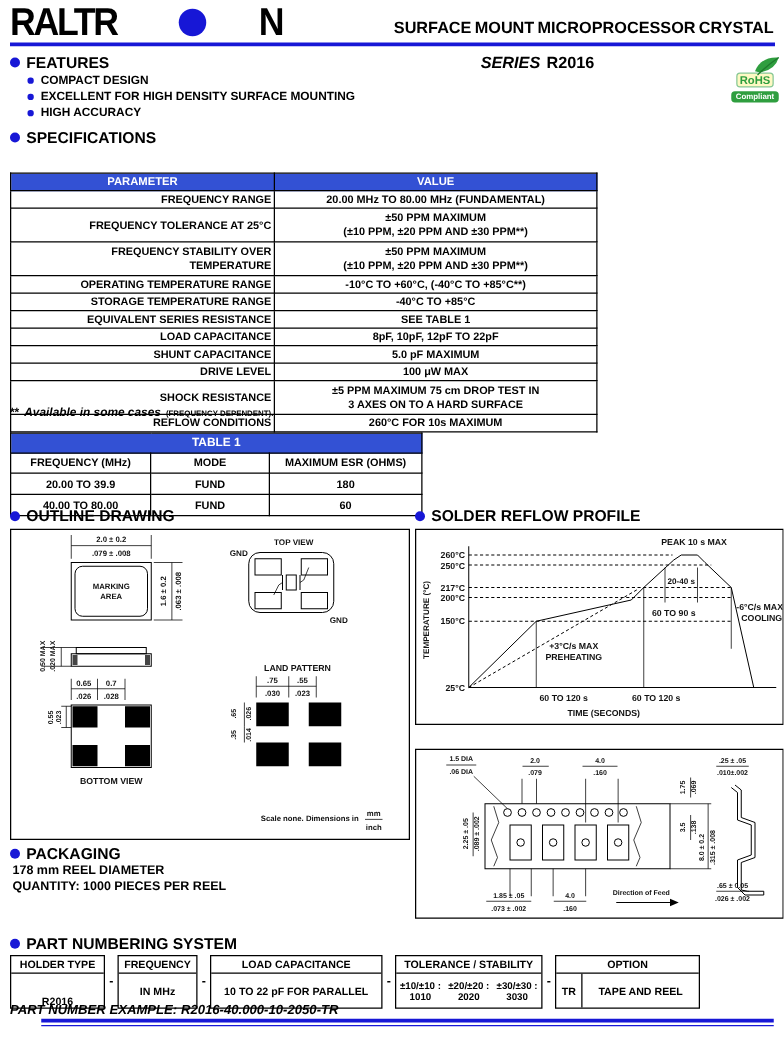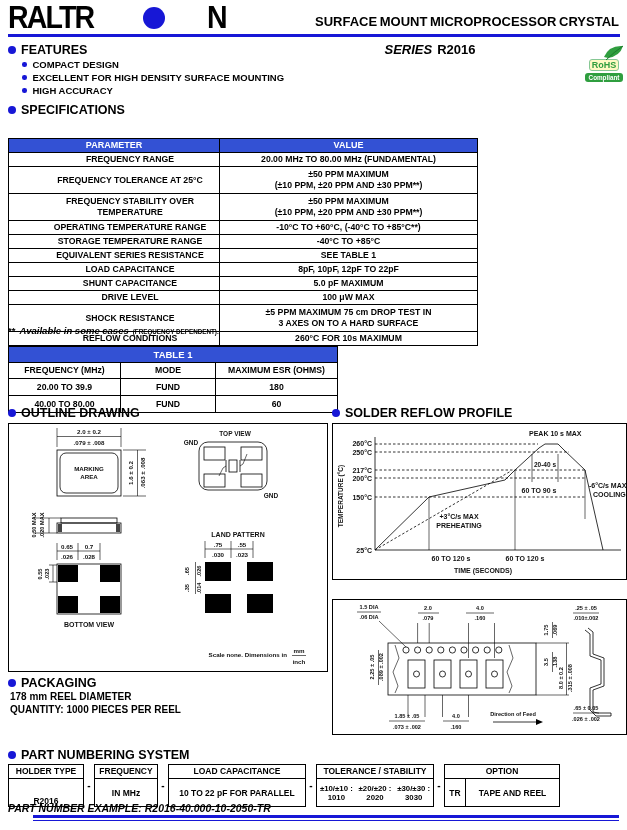--- a/index.html
+++ b/index.html
@@ -24,21 +24,21 @@
   .bullet{width:8px;height:8px;border-radius:50%;background:#1717d6;flex:0 0 auto;}
   
   .features{position:absolute;left:22px;top:58px;}
   .feat{display:flex;align-items:center;gap:6px;height:13px;font-size:9.5px;font-weight:bold;}
   .dotsm{width:4.5px;height:4.5px;border-radius:50%;background:#1717d6;flex:0 0 auto;}
   
   table{border-collapse:collapse;}
   .spec{position:absolute;left:8px;top:121px;width:470px;font-size:8.7px;font-weight:bold;table-layout:fixed;margin-top:17px;}
   .spec th,.spec td{border:1px solid #000;padding:0 2px;line-height:1.25;}
   .spec th{background:#3351d4;color:#fff;font-size:9px;height:13px;}
-  .spec td.param{text-align:center;padding-left:34px;}
+  .spec td.param{text-align:right;padding-left:34px;}
   .spec td.val{text-align:center;}
   .h1 td{height:13px;} .h2 td{height:26px;}
   .footnote{position:absolute;left:8px;top:325px;font-size:9.5px;display:flex;align-items:baseline;gap:4px;}
   .fn-star{font-weight:bold;} .fn-main{font-weight:bold;font-style:italic;} .fn-small{font-size:6.3px;font-weight:bold;}
   .t1{position:absolute;left:8px;top:346px;width:330px;font-size:8.7px;font-weight:bold;table-layout:fixed;}
   .t1 th,.t1 td{border:1px solid #000;text-align:center;line-height:1.2;}
   .t1 .ttl{background:#3351d4;color:#fff;font-size:9.5px;height:13px;}
   .t1 th{height:13px;background:#fff;color:#000;}
   .t1 td{height:14px;}
   

